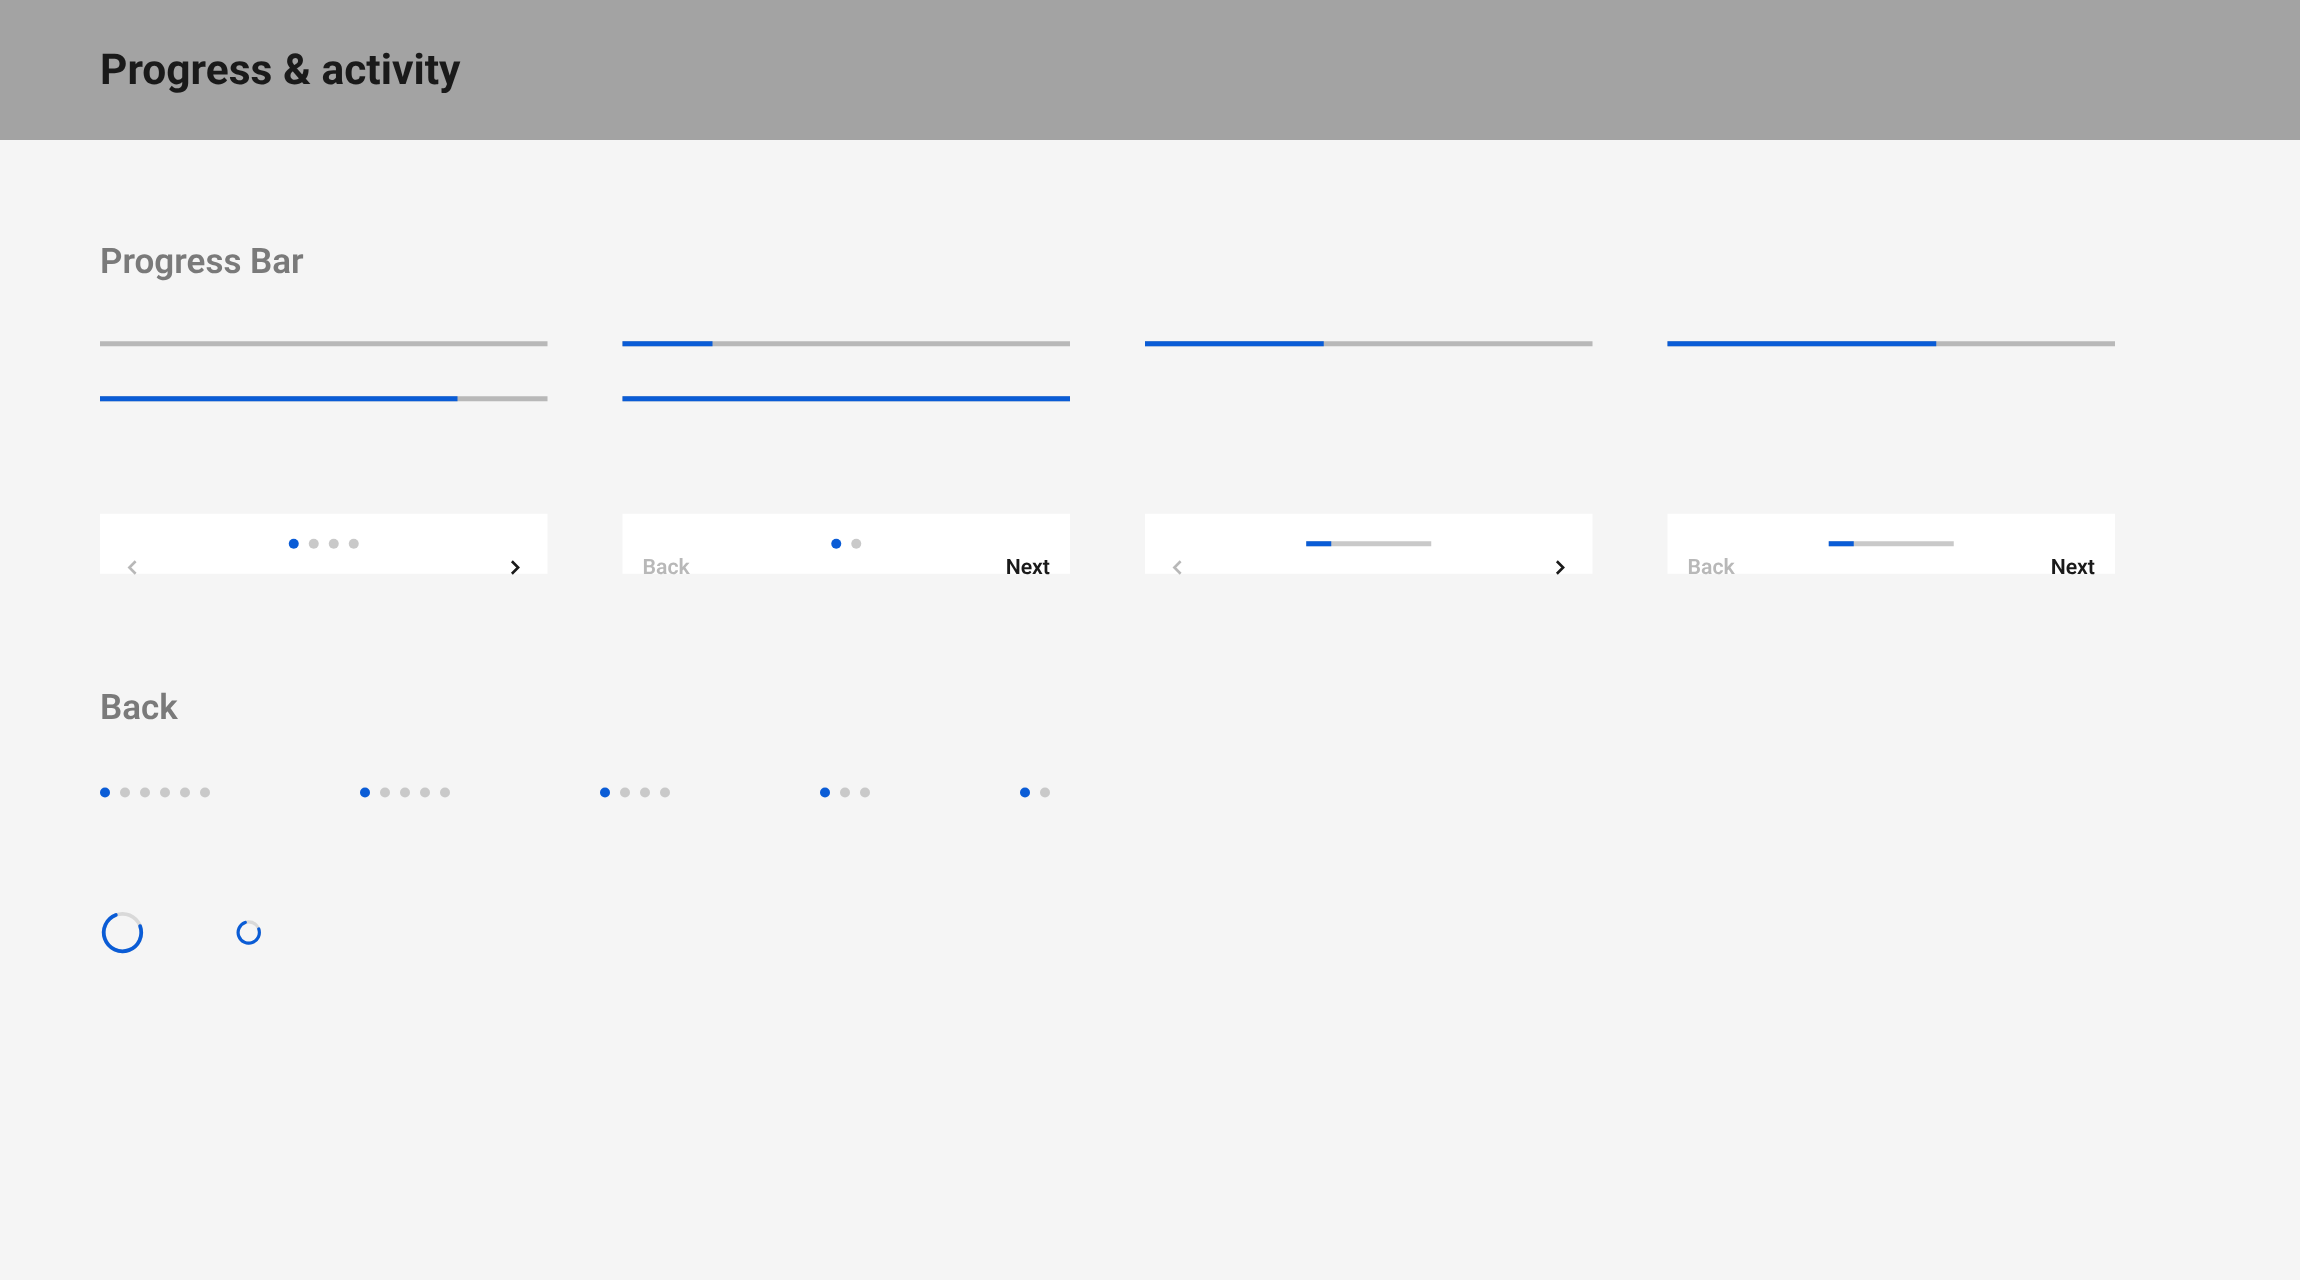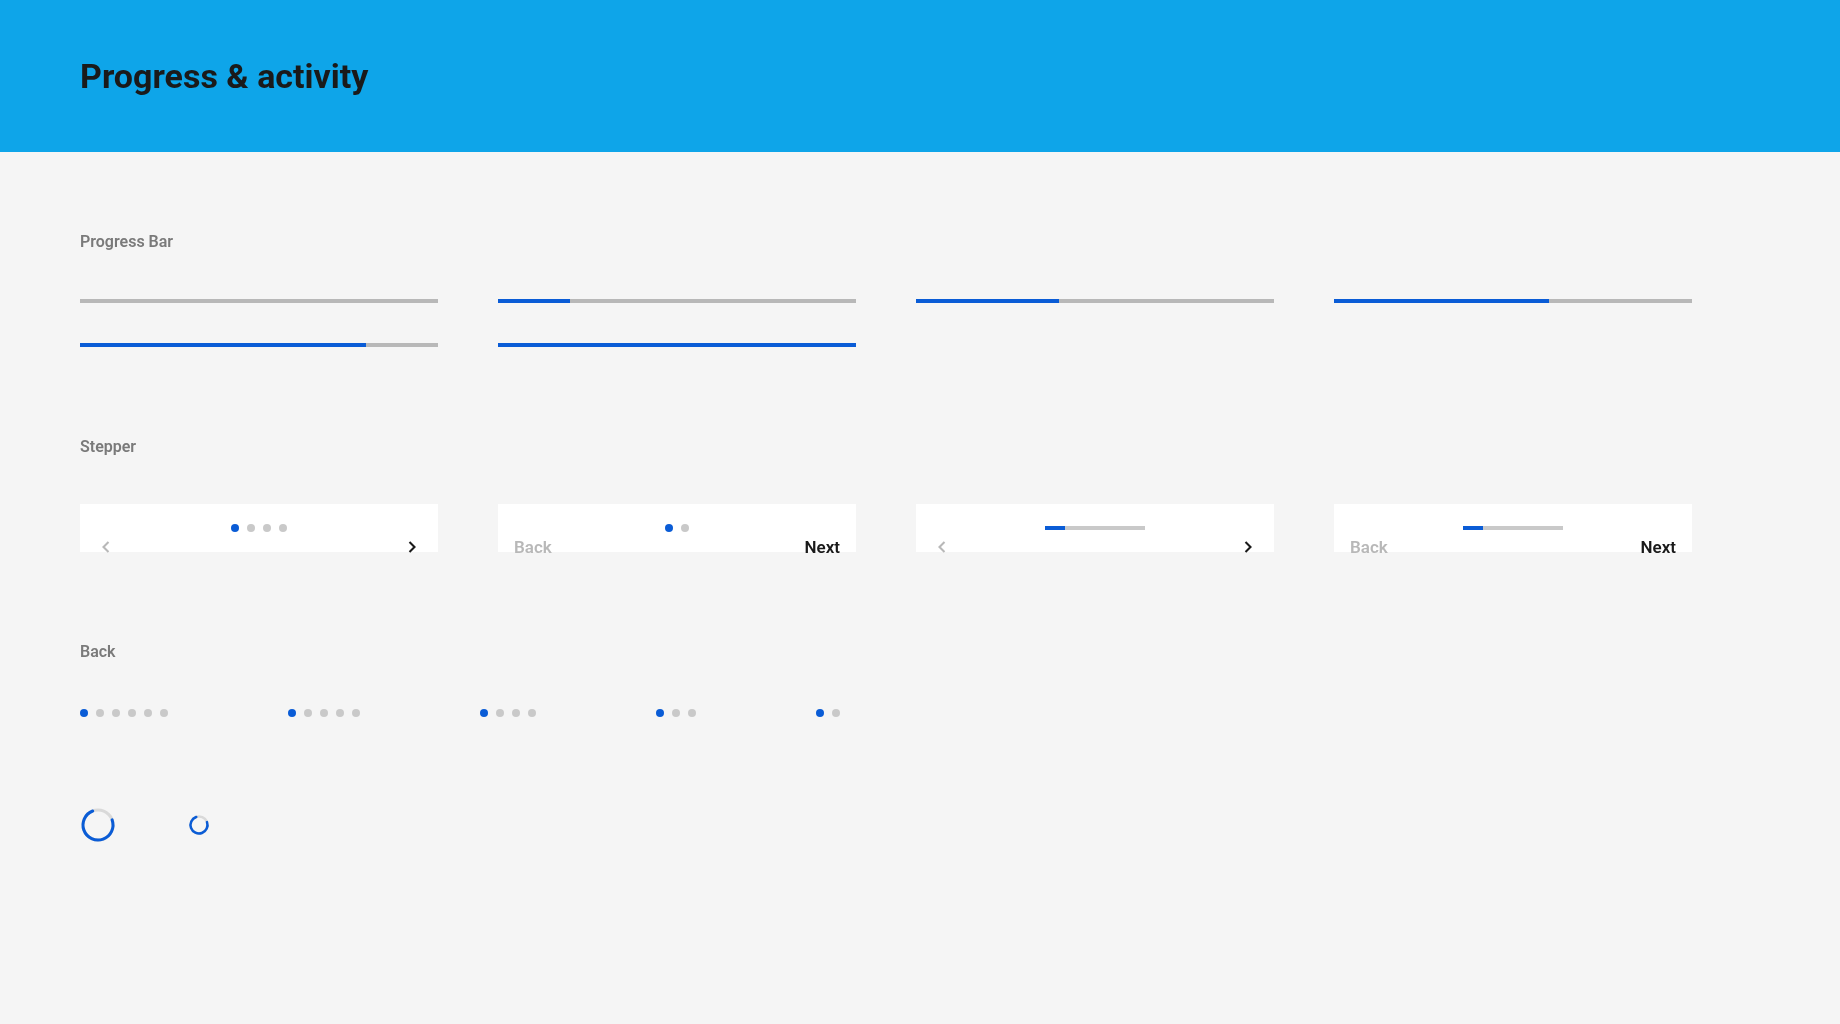--- a/index.html
+++ b/index.html
@@ -3,33 +3,33 @@
   <meta charset="utf-8">
   <style>
     * { box-sizing: border-box; margin: 0; padding: 0; }
     body {
       font-family: -apple-system, BlinkMacSystemFont, "Segoe UI", Roboto, Helvetica, Arial, sans-serif;
       background: #f5f5f5;
       color: #1a1a1a;
       width: 1840px;
     }
     .header {
-      background: #0ea5e9;
-      padding: 56px 80px;
+      background: #a3a3a3;
+      padding: 36px 80px;
     }
     .header h1 {
       font-size: 34px;
       font-weight: 700;
       color: #1a1a1a;
     }
     .content {
       padding: 80px 80px 60px 80px;
     }
     .section-title {
-      font-size: 16px;
+      font-size: 28px;
       font-weight: 600;
       color: #7a7a7a;
       margin-bottom: 48px;
     }
     .section-title.tight {
       margin-bottom: 28px;
     }
     .row {
       display: flex;
       gap: 60px;
@@ -149,21 +149,20 @@
   </div>
   <div class="row last">
     <div class="progress-bar">
         <div class="progress-fill" style="width:80%"></div>
       </div>
     <div class="progress-bar">
         <div class="progress-fill" style="width:100%"></div>
       </div>
   </div>
 
-  <div class="section-title">Stepper</div>
   <div class="row last">
 
     <div class="stepper">
       <div class="stepper-nav left disabled">
         <svg class="chevron" viewBox="0 0 24 24">
             <polyline points="15 6 9 12 15 18"></polyline>
           </svg>
       </div>
       <div class="stepper-dots">
         <span class="dot active"></span>

